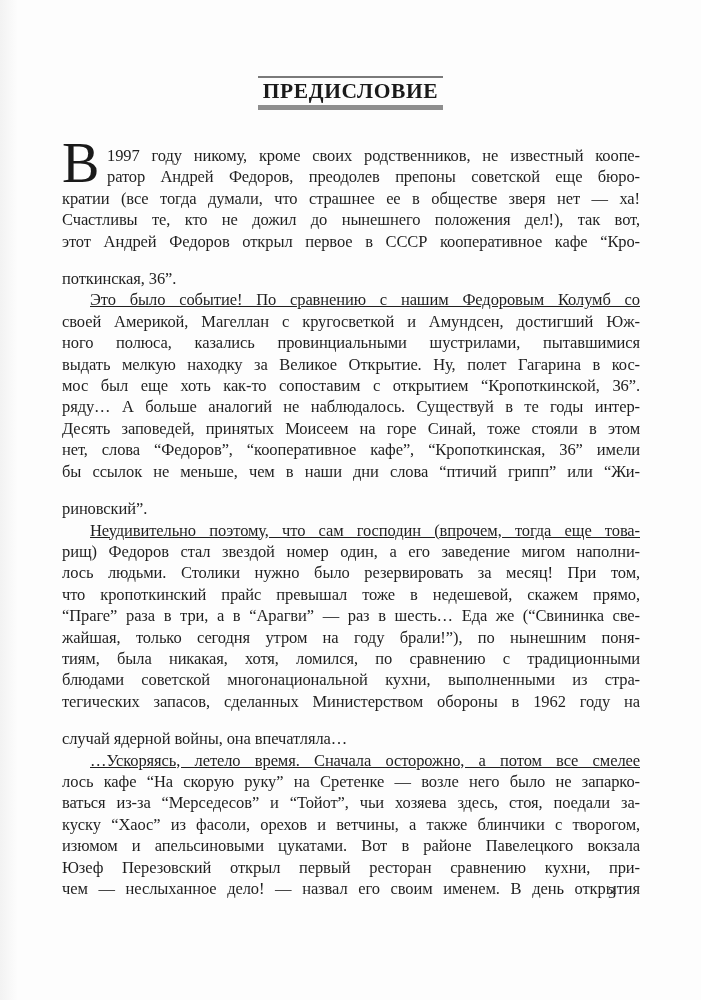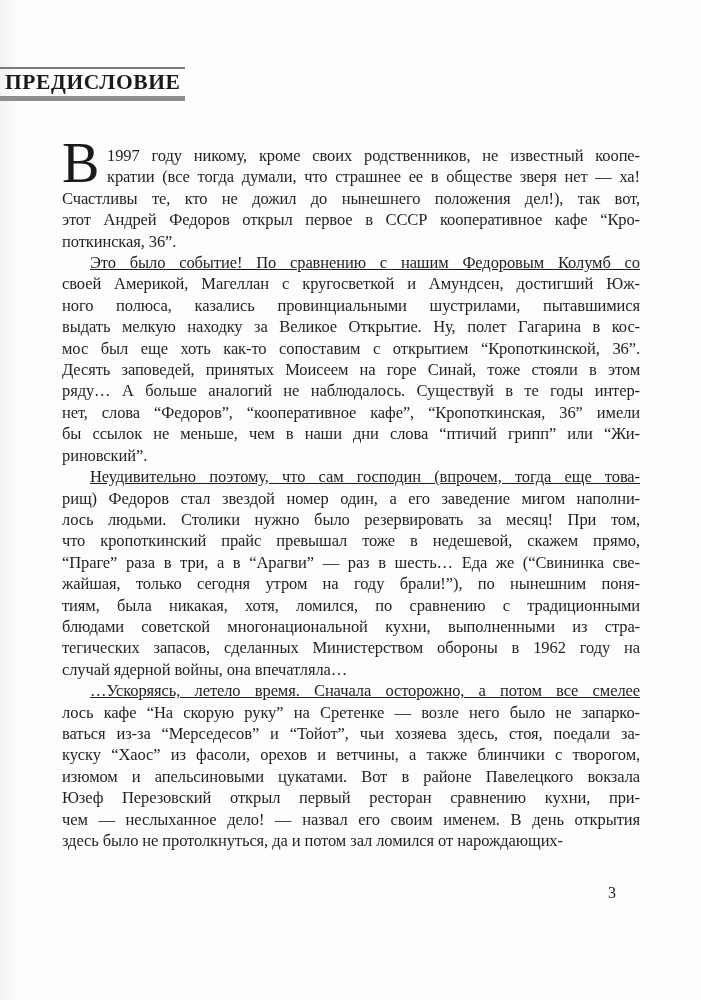--- a/index.html
+++ b/index.html
@@ -21,21 +21,22 @@
     overflow: hidden;
     background: var(--background);
   }
   
   .scan-edge {
     position: absolute; left: 0; top: 0; bottom: 0; width: 18px;
     background: linear-gradient(to right, rgba(100,100,100,0.07), rgba(100,100,100,0));
     pointer-events: none;
   }
   .title-wrap {
-    position: absolute; top: 67px; left: 0; width: 100%;
+    position: absolute; top: 76px; left: 0; width: 100%;
+    text-align: center;
   }
   .title-inner { display: inline-block; }
   .rule-top {
     height: 2px;
     background: var(--title-rule);
     margin-bottom: 2px;
   }
   h1.title {
     margin: 0; padding: 0 5px;
     font-size: 21.5px; line-height: 1.04;
@@ -54,21 +55,21 @@
     top: 145px; left: 62px; width: 578px;
     font-size: 16.5px;
     line-height: 21.4px;
     letter-spacing: -0.1px;
   }
   .para { margin: 0; }
   .line {
     text-align: justify;
     text-align-last: justify;
   }
-  .line.lastline { text-align-last: left; }
+  .line.lastline { text-align-last: left; margin-top: 16px; }
   .para.indent .line:first-child { padding-left: 28px; text-decoration: underline; }
   .dropcap {
     float: left;
     width: 45px; height: 42.8px;
     font-size: 56px; line-height: 36px;
     font-weight: normal;
     color: #1a1a1a;
   }
   .page-number {
     position: absolute;
@@ -87,33 +88,34 @@
       <div class="rule-top"></div>
       <h1 class="title">ПРЕДИСЛОВИЕ</h1>
       <div class="rule-bottom"></div>
     </div>
   </div>
 
   <div class="text-block">
       <div class="para">
         <span class="dropcap">В</span>
         <div class="line">1997 году никому, кроме своих родственников, не известный коопе-</div>
+        <div class="line">ратор Андрей Федоров, преодолев препоны советской еще бюро-</div>
         <div class="line">кратии (все тогда думали, что страшнее ее в обществе зверя нет — ха!</div>
         <div class="line">Счастливы те, кто не дожил до нынешнего положения дел!), так вот,</div>
         <div class="line">этот Андрей Федоров открыл первое в СССР кооперативное кафе “Кро-</div>
         <div class="line lastline">поткинская, 36”.</div>
       </div>
       <div class="para indent">
         <div class="line">Это было событие! По сравнению с нашим Федоровым Колумб со</div>
         <div class="line">своей Америкой, Магеллан с кругосветкой и Амундсен, достигший Юж-</div>
         <div class="line">ного полюса, казались провинциальными шустрилами, пытавшимися</div>
         <div class="line">выдать мелкую находку за Великое Открытие. Ну, полет Гагарина в кос-</div>
         <div class="line">мос был еще хоть как-то сопоставим с открытием “Кропоткинской, 36”.</div>
+        <div class="line">ряду… А больше аналогий не наблюдалось. Существуй в те годы интер-</div>
         <div class="line">Десять заповедей, принятых Моисеем на горе Синай, тоже стояли в этом</div>
-        <div class="line">ряду… А больше аналогий не наблюдалось. Существуй в те годы интер-</div>
         <div class="line">нет, слова “Федоров”, “кооперативное кафе”, “Кропоткинская, 36” имели</div>
         <div class="line">бы ссылок не меньше, чем в наши дни слова “птичий грипп” или “Жи-</div>
         <div class="line lastline">риновский”.</div>
       </div>
       <div class="para indent">
         <div class="line">Неудивительно поэтому, что сам господин (впрочем, тогда еще това-</div>
         <div class="line">рищ) Федоров стал звездой номер один, а его заведение мигом наполни-</div>
         <div class="line">лось людьми. Столики нужно было резервировать за месяц! При том,</div>
         <div class="line">что кропоткинский прайс превышал тоже в недешевой, скажем прямо,</div>
         <div class="line">“Праге” раза в три, а в “Арагви” — раз в шесть… Еда же (“Свининка све-</div>
@@ -124,18 +126,17 @@
         <div class="line lastline">случай ядерной войны, она впечатляла…</div>
       </div>
       <div class="para indent">
         <div class="line">…Ускоряясь, летело время. Сначала осторожно, а потом все смелее</div>
         <div class="line">лось кафе “На скорую руку” на Сретенке — возле него было не запарко-</div>
         <div class="line">ваться из-за “Мерседесов” и “Тойот”, чьи хозяева здесь, стоя, поедали за-</div>
         <div class="line">куску “Хаос” из фасоли, орехов и ветчины, а также блинчики с творогом,</div>
         <div class="line">изюмом и апельсиновыми цукатами. Вот в районе Павелецкого вокзала</div>
         <div class="line">Юзеф Перезовский открыл первый ресторан сравнению кухни, при-</div>
         <div class="line">чем — неслыханное дело! — назвал его своим именем. В день открытия</div>
-        <div class="line lastline">здесь было не протолкнуться, да и потом зал ломился от нарождающих-</div>
       </div>
     </div>
 
   <div class="page-number">3</div>
 </div>
 
 </body></html>

